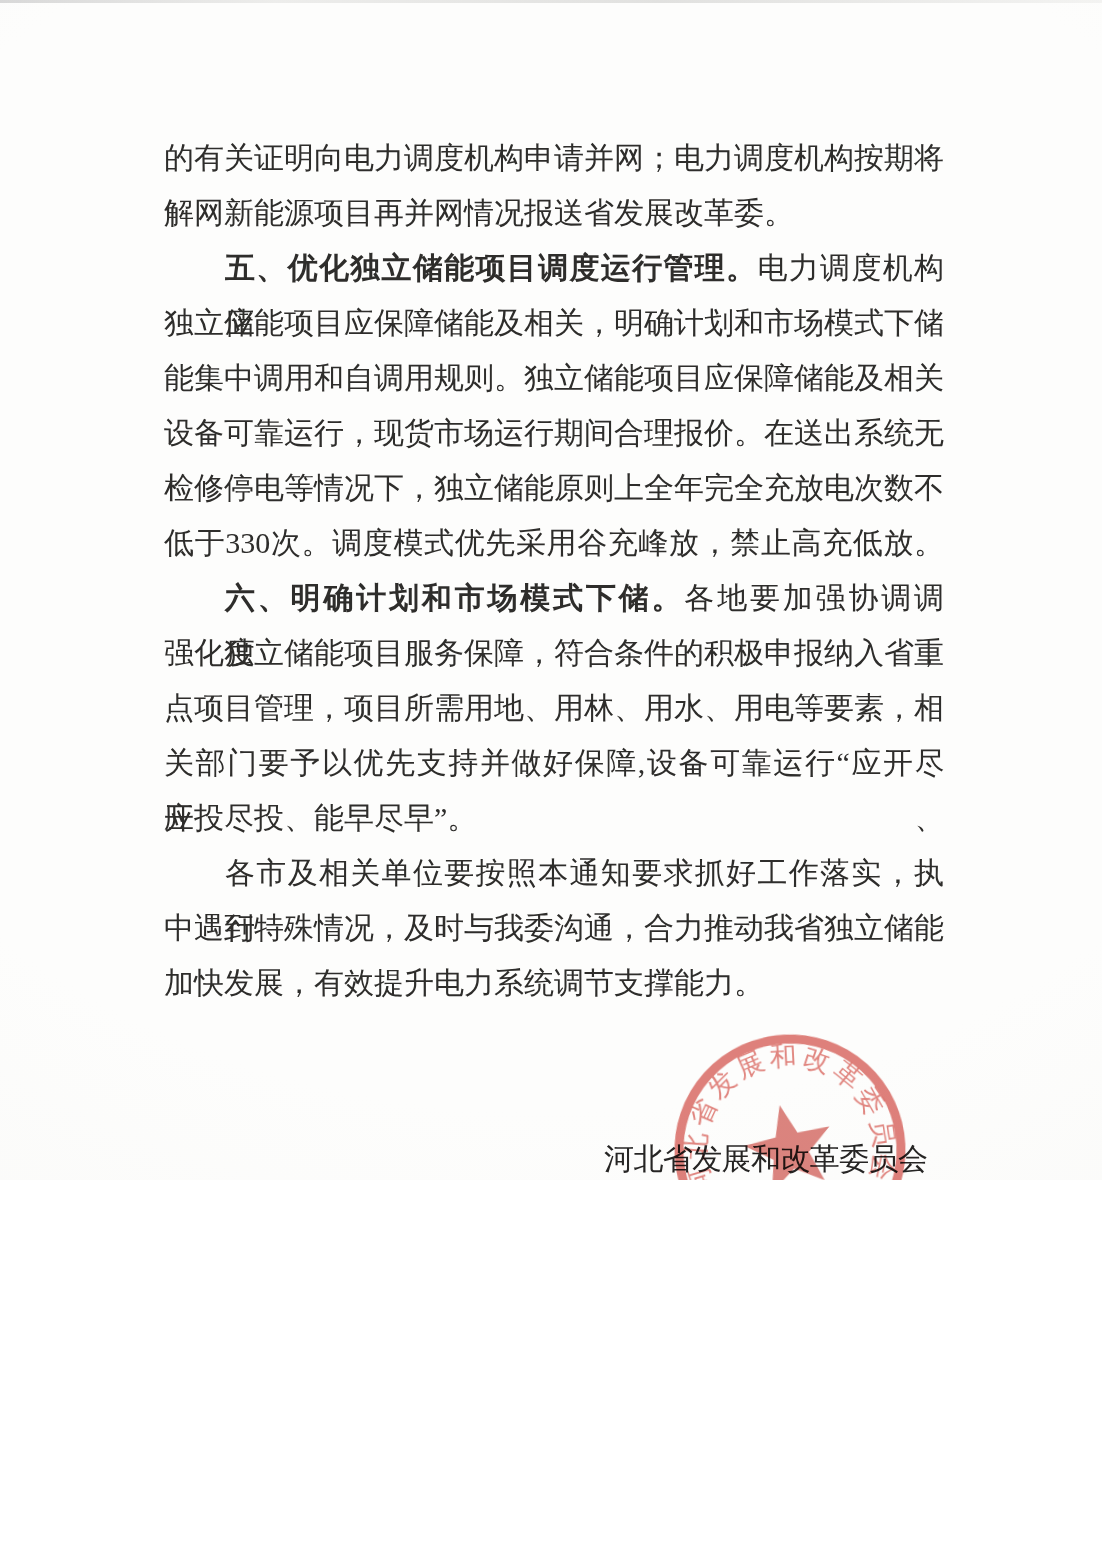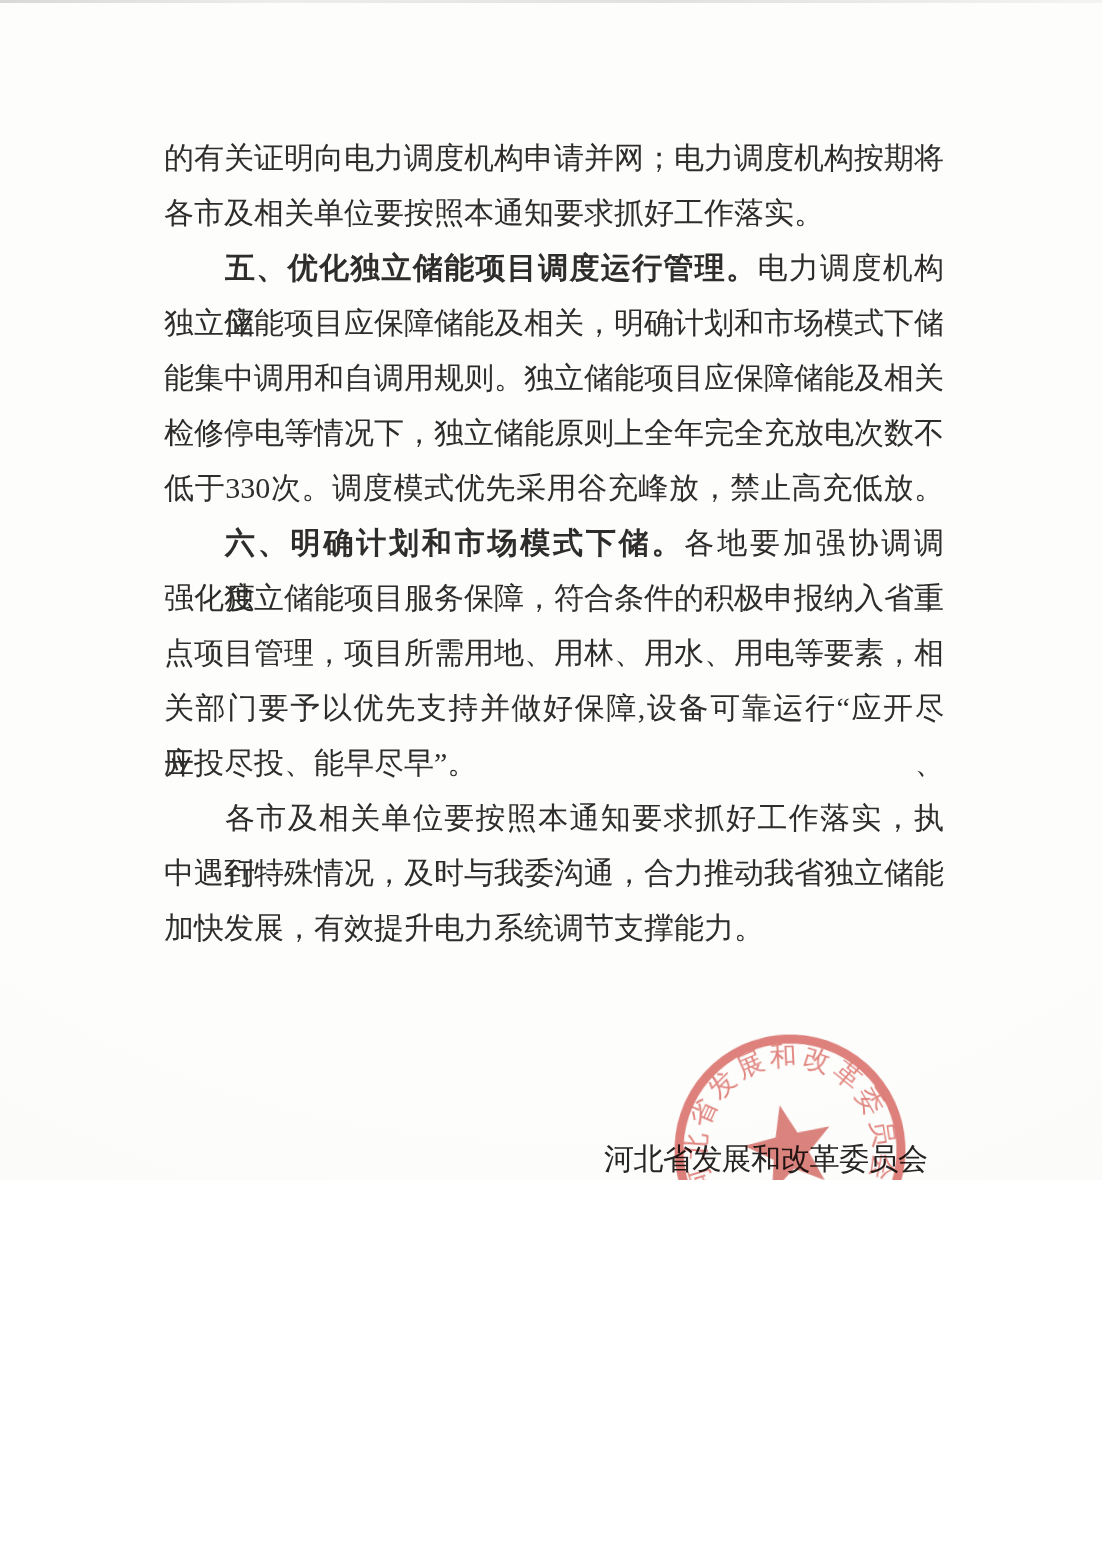--- a/index.html
+++ b/index.html
@@ -56,24 +56,25 @@
 </style>
 </head>
 <body>
 
 <div class="page">
 
   <div class="scan-edge"></div>
 
   <div id="doc-lines" class="text-block">
       <div class="line"><span class="reg">的有关证明向电力调度机构申请并网；电力调度机构按期将</span></div>
-      <div class="line flush"><span class="reg">各市及相关单位要按照本通知要求抓好工作落实。</span></div>
+      <div class="line flush"><span class="reg">解网新能源项目再并网情况报送省发展改革委。</span></div>
       <div class="line indent"><span class="lead">五、优化独立储能项目调度运行管理。</span><span class="reg">电力调度机构应</span></div>
       <div class="line"><span class="reg">独立储能项目应保障储能及相关，明确计划和市场模式下储</span></div>
       <div class="line"><span class="reg">能集中调用和自调用规则。独立储能项目应保障储能及相关</span></div>
+      <div class="line"><span class="reg">设备可靠运行，现货市场运行期间合理报价。在送出系统无</span></div>
       <div class="line"><span class="reg">检修停电等情况下，独立储能原则上全年完全充放电次数不</span></div>
       <div class="line"><span class="reg">低于330次。调度模式优先采用谷充峰放，禁止高充低放。</span></div>
       <div class="line indent"><span class="lead">六、明确计划和市场模式下储。</span><span class="reg">各地要加强协调调度，</span></div>
       <div class="line"><span class="reg">强化独立储能项目服务保障，符合条件的积极申报纳入省重</span></div>
       <div class="line"><span class="reg">点项目管理，项目所需用地、用林、用水、用电等要素，相</span></div>
       <div class="line tight"><span class="reg">关部门要予以优先支持并做好保障,设备可靠运行“应开尽开、</span></div>
       <div class="line flush"><span class="reg">应投尽投、能早尽早”。</span></div>
       <div class="line indent"><span class="reg">各市及相关单位要按照本通知要求抓好工作落实，执行</span></div>
       <div class="line"><span class="reg">中遇到特殊情况，及时与我委沟通，合力推动我省独立储能</span></div>
       <div class="line flush"><span class="reg">加快发展，有效提升电力系统调节支撑能力。</span></div>

